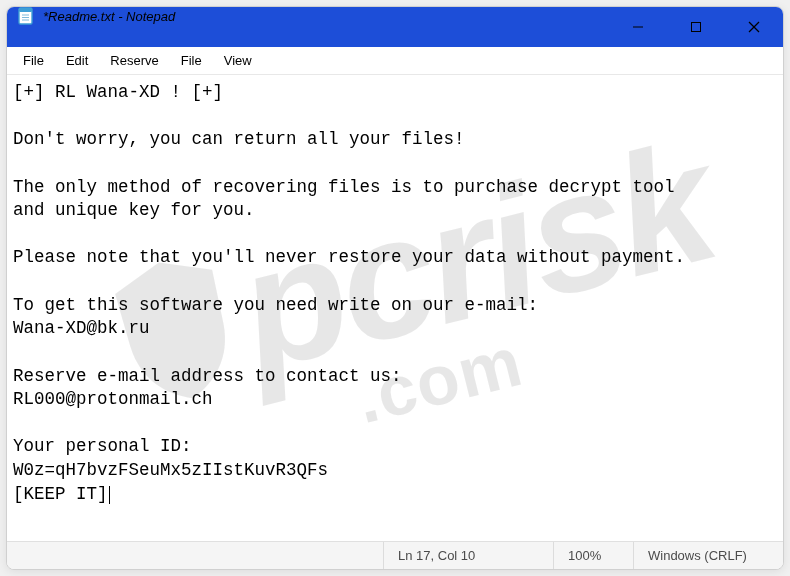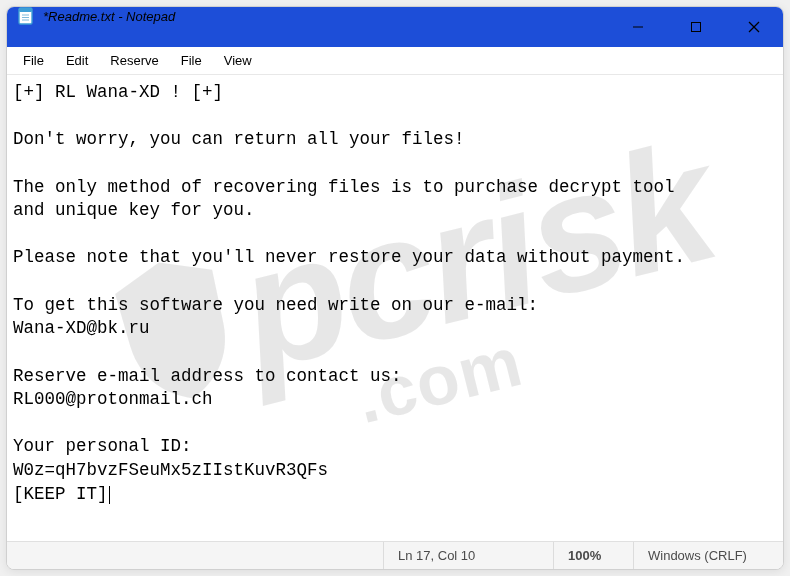--- a/index.html
+++ b/index.html
@@ -101,21 +101,21 @@
       color: #4b4b4b;
     }
     .status-seg {
       border-left: 1px solid #dcdcdc;
       display: flex;
       align-items: center;
       padding: 0 14px;
     }
     .status-spacer { flex: 1; }
     .seg-lncol { min-width: 170px; }
-    .seg-zoom  { min-width: 80px; font-weight: bold; }
+    .seg-zoom  { min-width: 80px; }
     .seg-eol   { min-width: 150px; }
     .seg-enc   { min-width: 110px; }
     .watermark {
       position: absolute;
       inset: 0;
       pointer-events: none;
       display: flex;
       align-items: center;
       justify-content: center;
       overflow: hidden;

